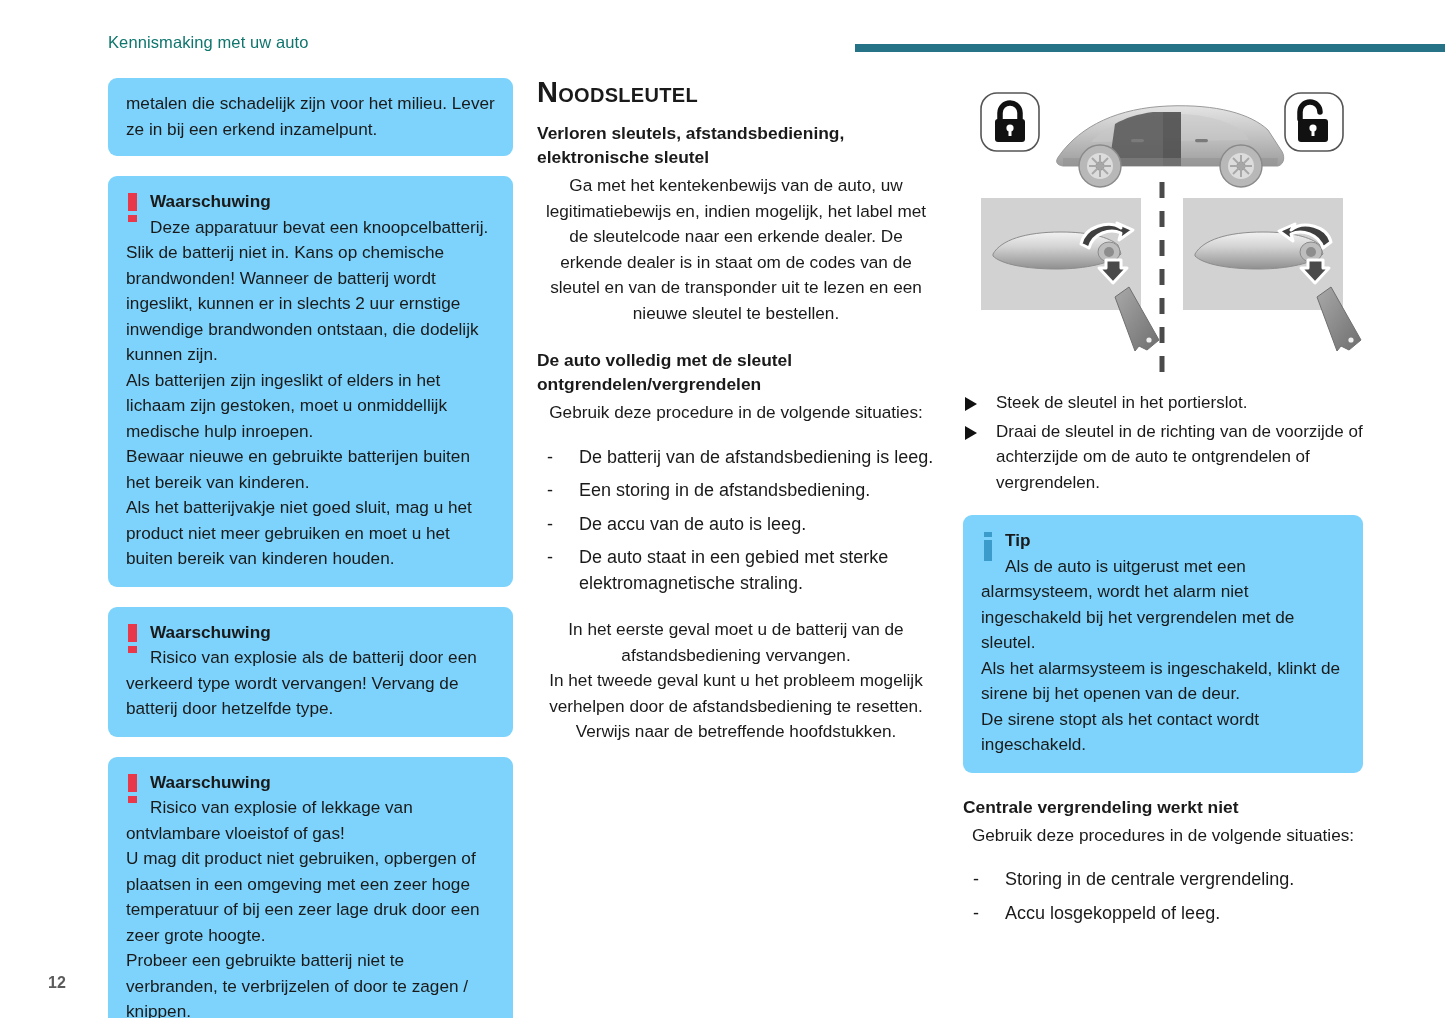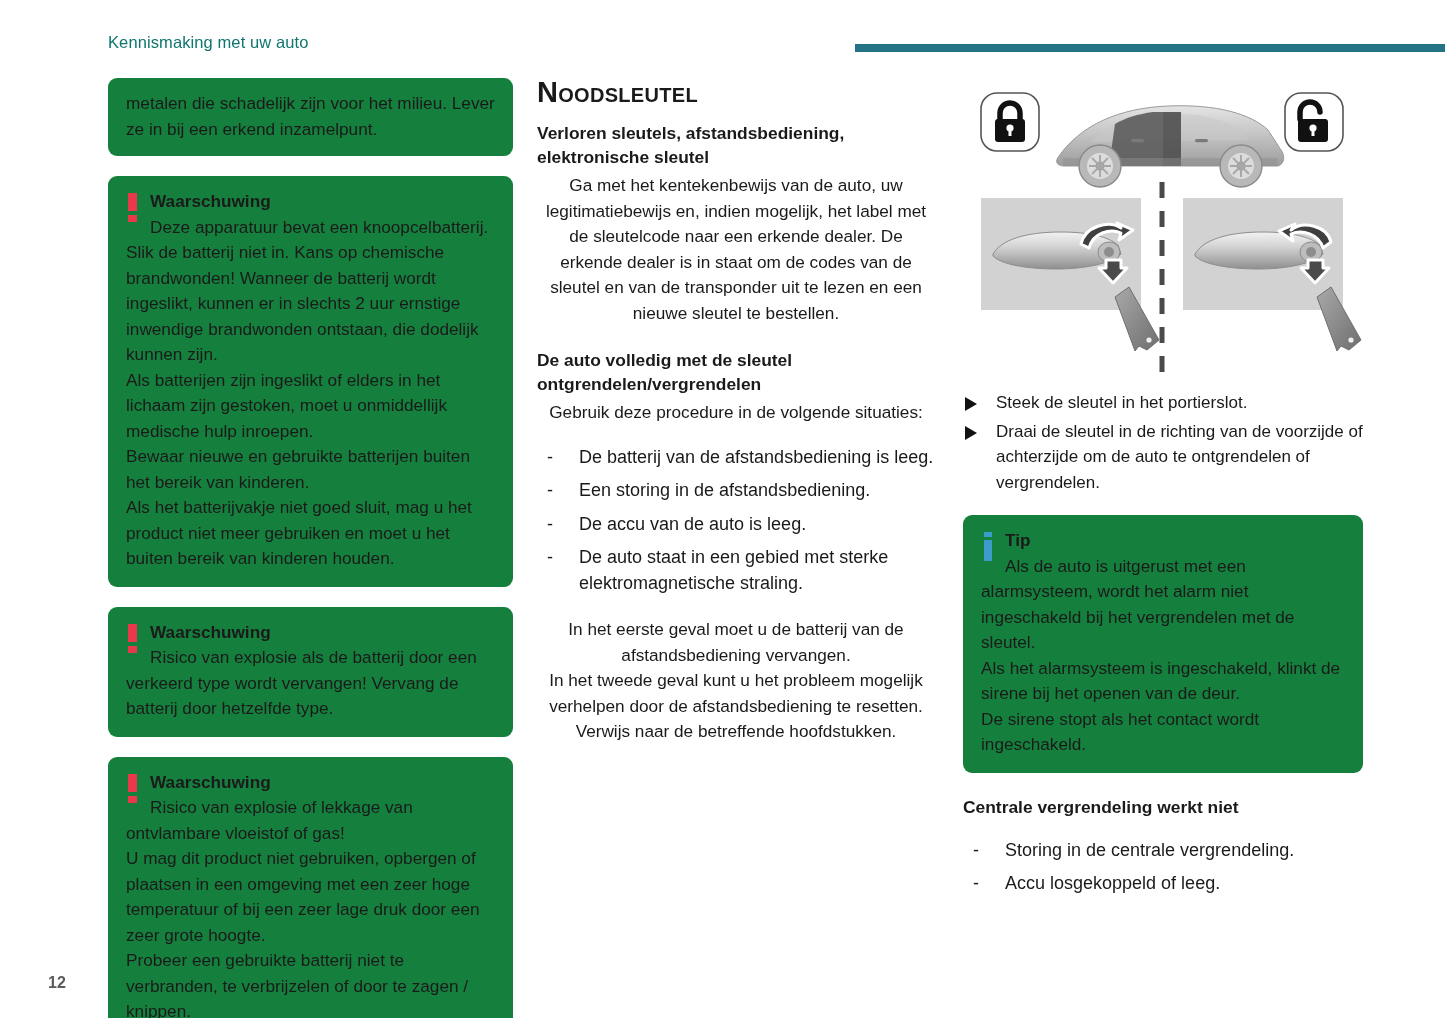--- a/index.html
+++ b/index.html
@@ -51,21 +51,21 @@
   .col {
     position: absolute;
     top: 0;
   }
   .col-left  { left: 108px;  width: 405px; }
   .col-mid   { left: 537px;  width: 398px; }
   .col-right { left: 963px;  width: 400px; }
 
   
   .callout {
-    background: #15803d;
+    background: #7dd3fc;
     border-radius: 9px;
     padding: 13px 18px 15px 18px;
     margin-bottom: 20px;
     position: relative;
   }
   .callout.plain { padding: 13px 18px 14px 18px; }
 
   .callout p {
     margin: 0;
     font-size: 17.2px;
@@ -362,20 +362,21 @@
       <span class="marker">
         <svg width="15" height="30" viewBox="0 0 15 30" aria-hidden="true">
           <rect x="3" y="0" width="8" height="5" fill="#3b9ccc"></rect>
           <rect x="3" y="8" width="8" height="21" fill="#3b9ccc"></rect>
         </svg>
       </span>
       <p class="callout-body"><span class="callout-head">Tip</span><br><span>Als de auto is uitgerust met een alarmsysteem, wordt het alarm niet ingeschakeld bij het vergrendelen met de sleutel.<br>Als het alarmsysteem is ingeschakeld, klinkt de sirene bij het openen van de deur.<br>De sirene stopt als het contact wordt ingeschakeld.</span></p>
     </div>
 
     <h3 class="sub" style="margin-top:22px">Centrale vergrendeling werkt niet</h3>
+    <p class="body">Gebruik deze procedures in de volgende situaties:</p>
     <ul class="dash">
       <li>Storing in de centrale vergrendeling.</li>
       <li>Accu losgekoppeld of leeg.</li>
     </ul>
 
   </div>
 
 </div>
 
 <div class="page-number">12</div>

